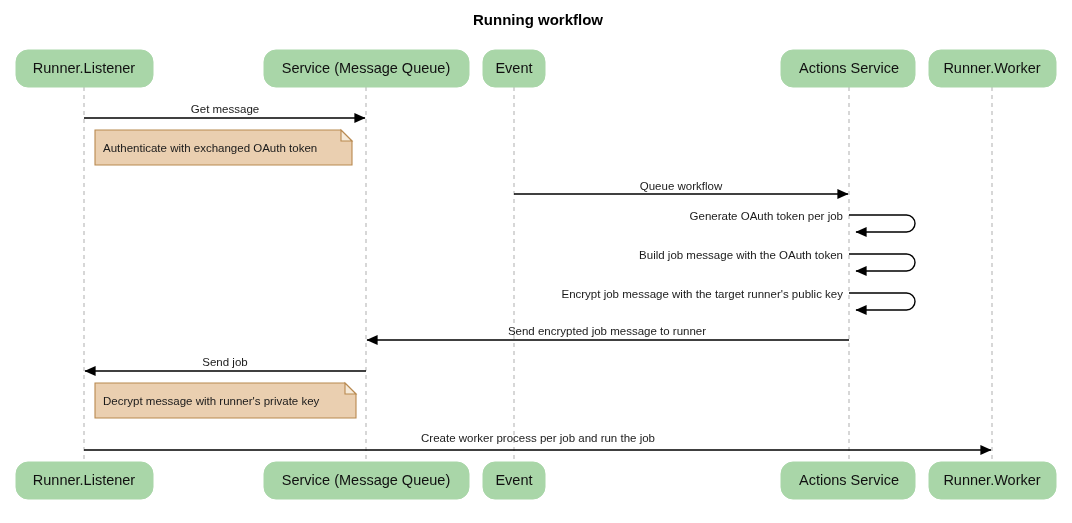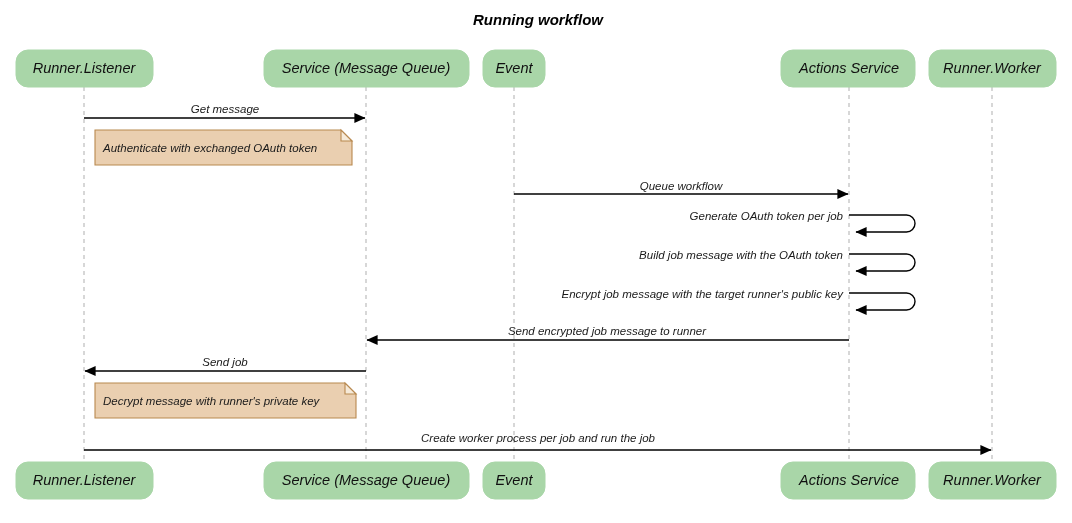--- a/index.html
+++ b/index.html
@@ -11,21 +11,20 @@
     width: 1072px;
     height: 523px;
     position: relative;
     overflow: hidden;
     font-family: "Liberation Sans", sans-serif;
     color: #111111;
   }
   #diagram-root {
     position: absolute;
     inset: 0;
-    font-style: italic;
   }
   svg#diagram-canvas {
     position: absolute;
     left: 0;
     top: 0;
     width: 1072px;
     height: 523px;
   }
   .diagram-title {
     font-size: 15px;

